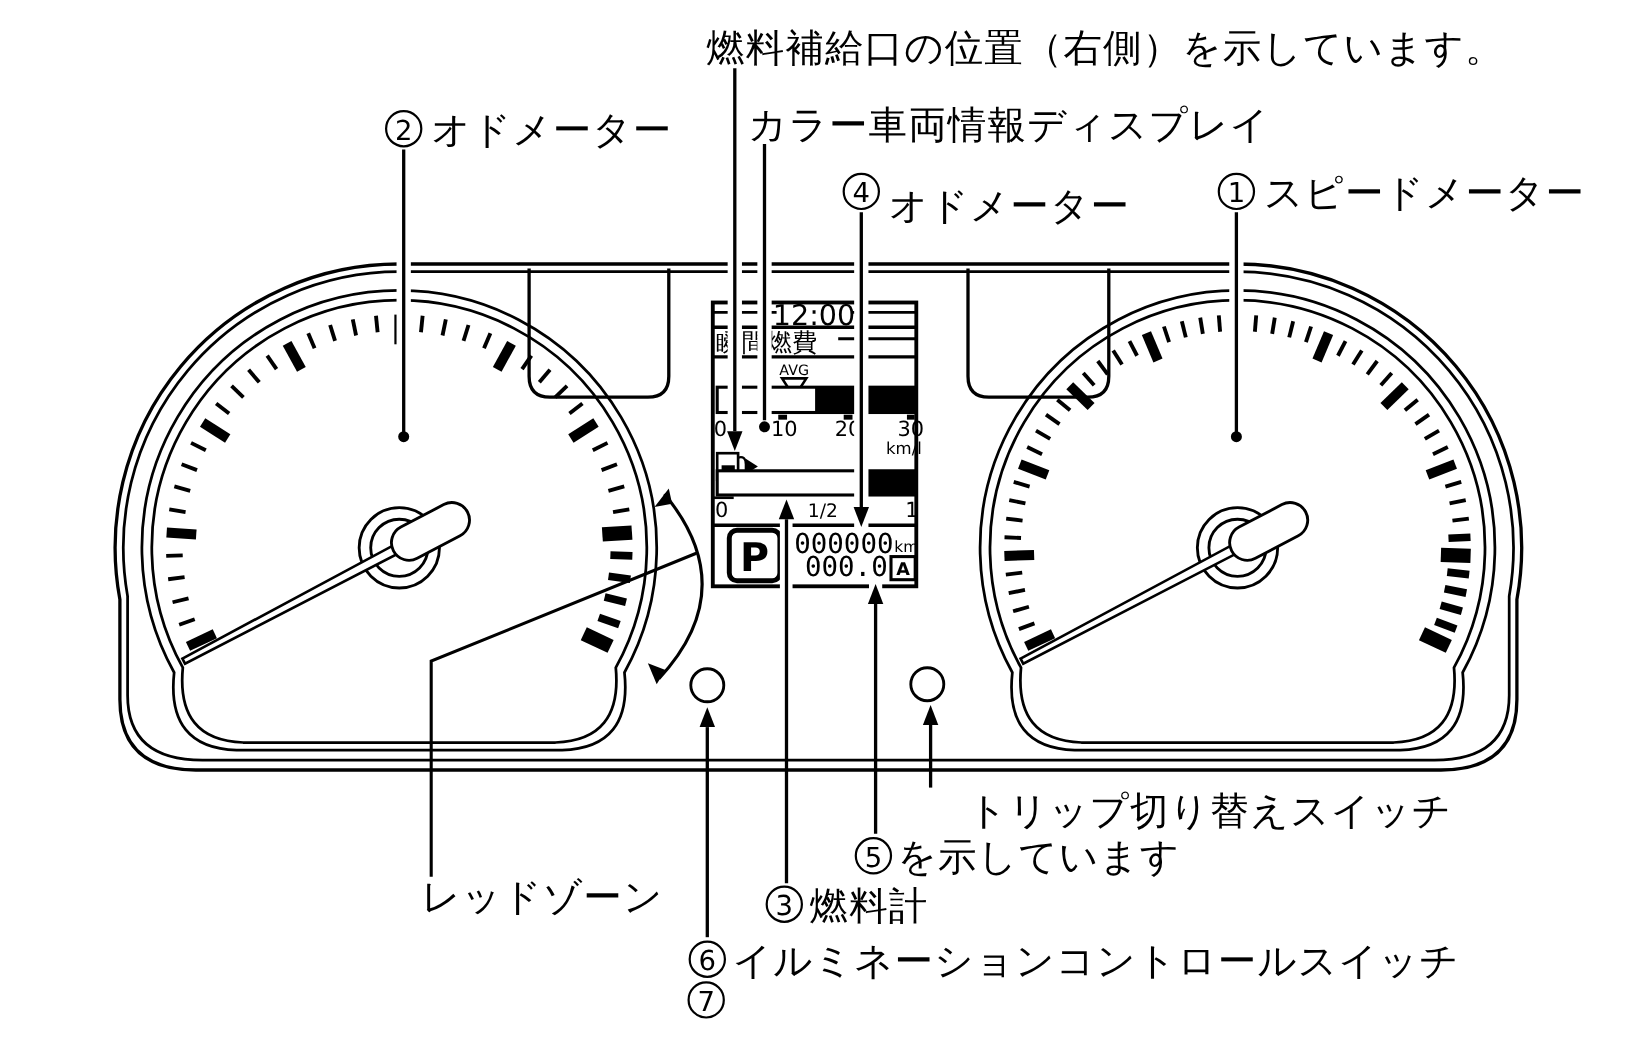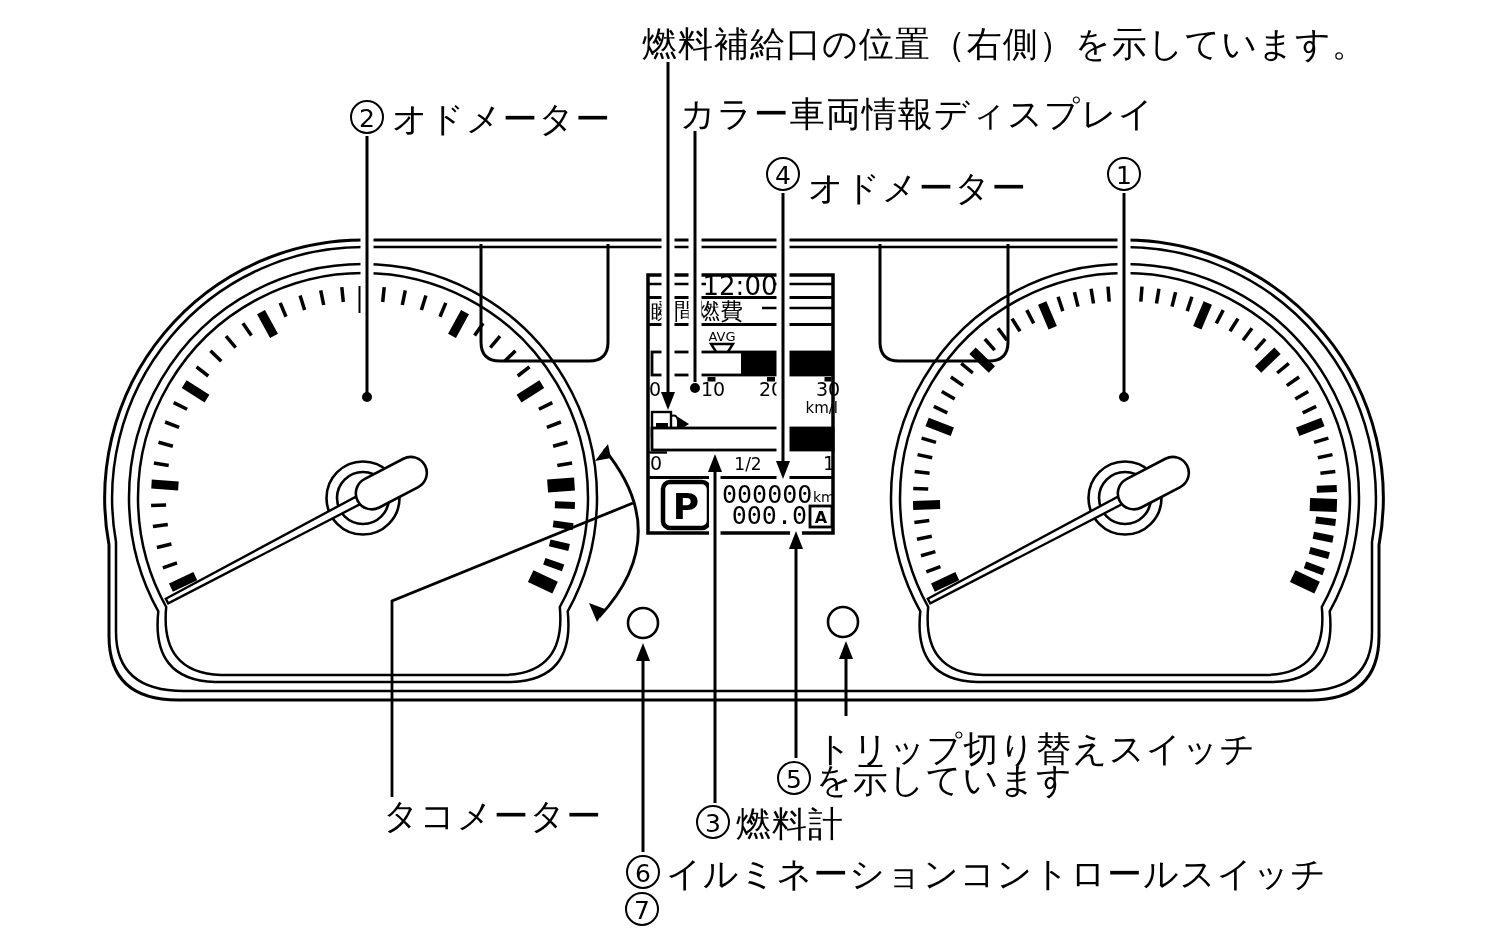--- a/index.html
+++ b/index.html
@@ -236,29 +236,30 @@
 <div class="callout-label" style="left:642px;top:27px;">燃料補給口の位置（右側）を示しています。</div>
 <div class="callout-label" style="left:680px;top:97px;">カラー車両情報ディスプレイ</div>
 
 <div class="callout-num" style="left:350px;top:100px;">2</div>
 <div class="callout-label" style="left:392px;top:102px;">オドメーター</div>
 
 <div class="callout-num" style="left:766px;top:157px;">4</div>
 <div class="callout-label" style="left:808px;top:159px;margin-top:12px;">オドメーター</div>
 
 <div class="callout-num" style="left:1107px;top:157px;">1</div>
-
-<div class="callout-label" style="left:816px;top:721px;margin-top:11px;">トリップ切り替えスイッチ</div>
+<div class="callout-label" style="left:1149px;top:159px;">スピードメーター</div>
+
+<div class="callout-label" style="left:880px;top:721px;">トリップ切り替えスイッチ</div>
 
 <div class="callout-num" style="left:777px;top:761px;">5</div>
 <div class="callout-label" style="left:816px;top:763px;">を示しています</div>
 
 <div class="callout-num" style="left:696px;top:805px;">3</div>
 <div class="callout-label" style="left:736px;top:807px;">燃料計</div>
 
-<div class="callout-label" style="left:383px;top:799px;">タコメーター</div>
+<div class="callout-label" style="left:383px;top:799px;">レッドゾーン</div>
 
 <div class="callout-num" style="left:626px;top:855px;">6</div>
 <div class="callout-label" style="left:666px;top:857px;">イルミネーションコントロールスイッチ</div>
 
 <div class="callout-num" style="left:625px;top:892px;">7</div>
 
 </div>
 
 </body></html>

